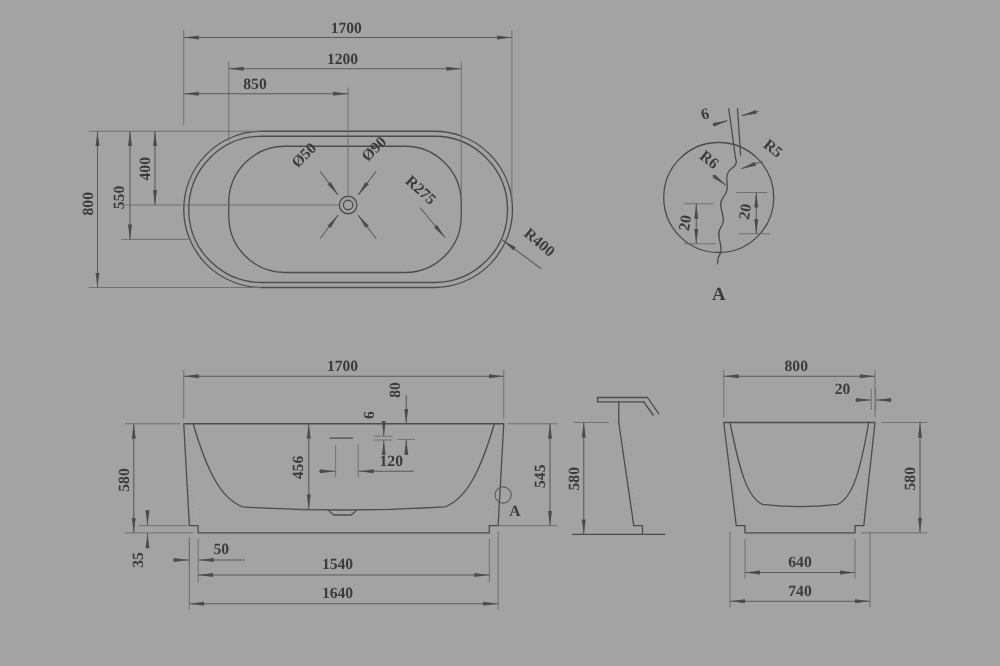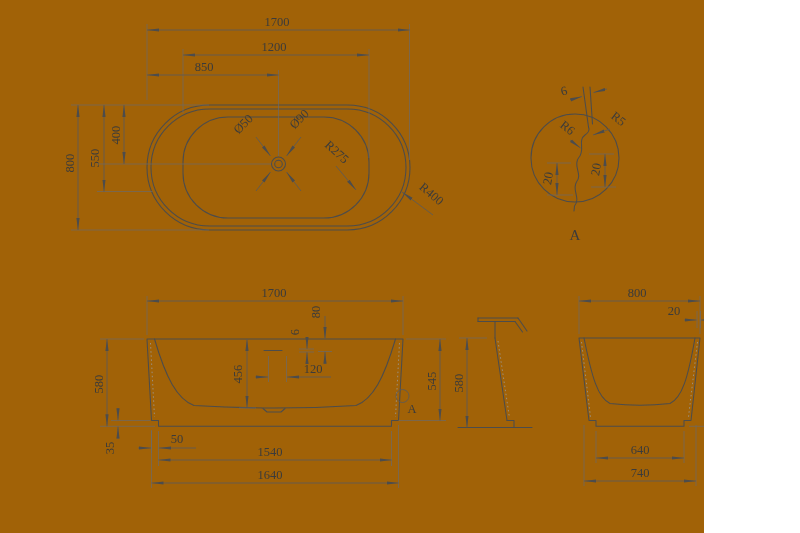--- a/index.html
+++ b/index.html
@@ -1,16 +1,16 @@
 <!DOCTYPE html>
 <html><head>
 <meta charset="utf-8">
 <style>
   html,body{margin:0;padding:0;background:#ffffff;}
-  .sheet{position:relative;width:704px;height:533px;background:#a16207;overflow:hidden;}
+  .sheet{position:relative;width:800px;height:533px;background:#a3a3a3;overflow:hidden;font-weight:bold;}
   svg{display:block;}
   svg text{font-family:"Liberation Serif", serif;font-size:12.5px;fill:#3b3b3b;text-anchor:middle;}
   svg text.big{font-size:15px;}
   .ol{stroke:#4c4c4c;stroke-width:1.05;fill:none;stroke-linecap:round;stroke-linejoin:round;}
   .dl{stroke:#5a5a5a;stroke-width:0.85;fill:none;}
   .xl{stroke:#6a6a6a;stroke-width:0.7;fill:none;}
   .dot{stroke:#9a9a9a;stroke-width:0.8;fill:none;stroke-dasharray:1.5 2.6;}
 </style>
 </head>
 <body>

